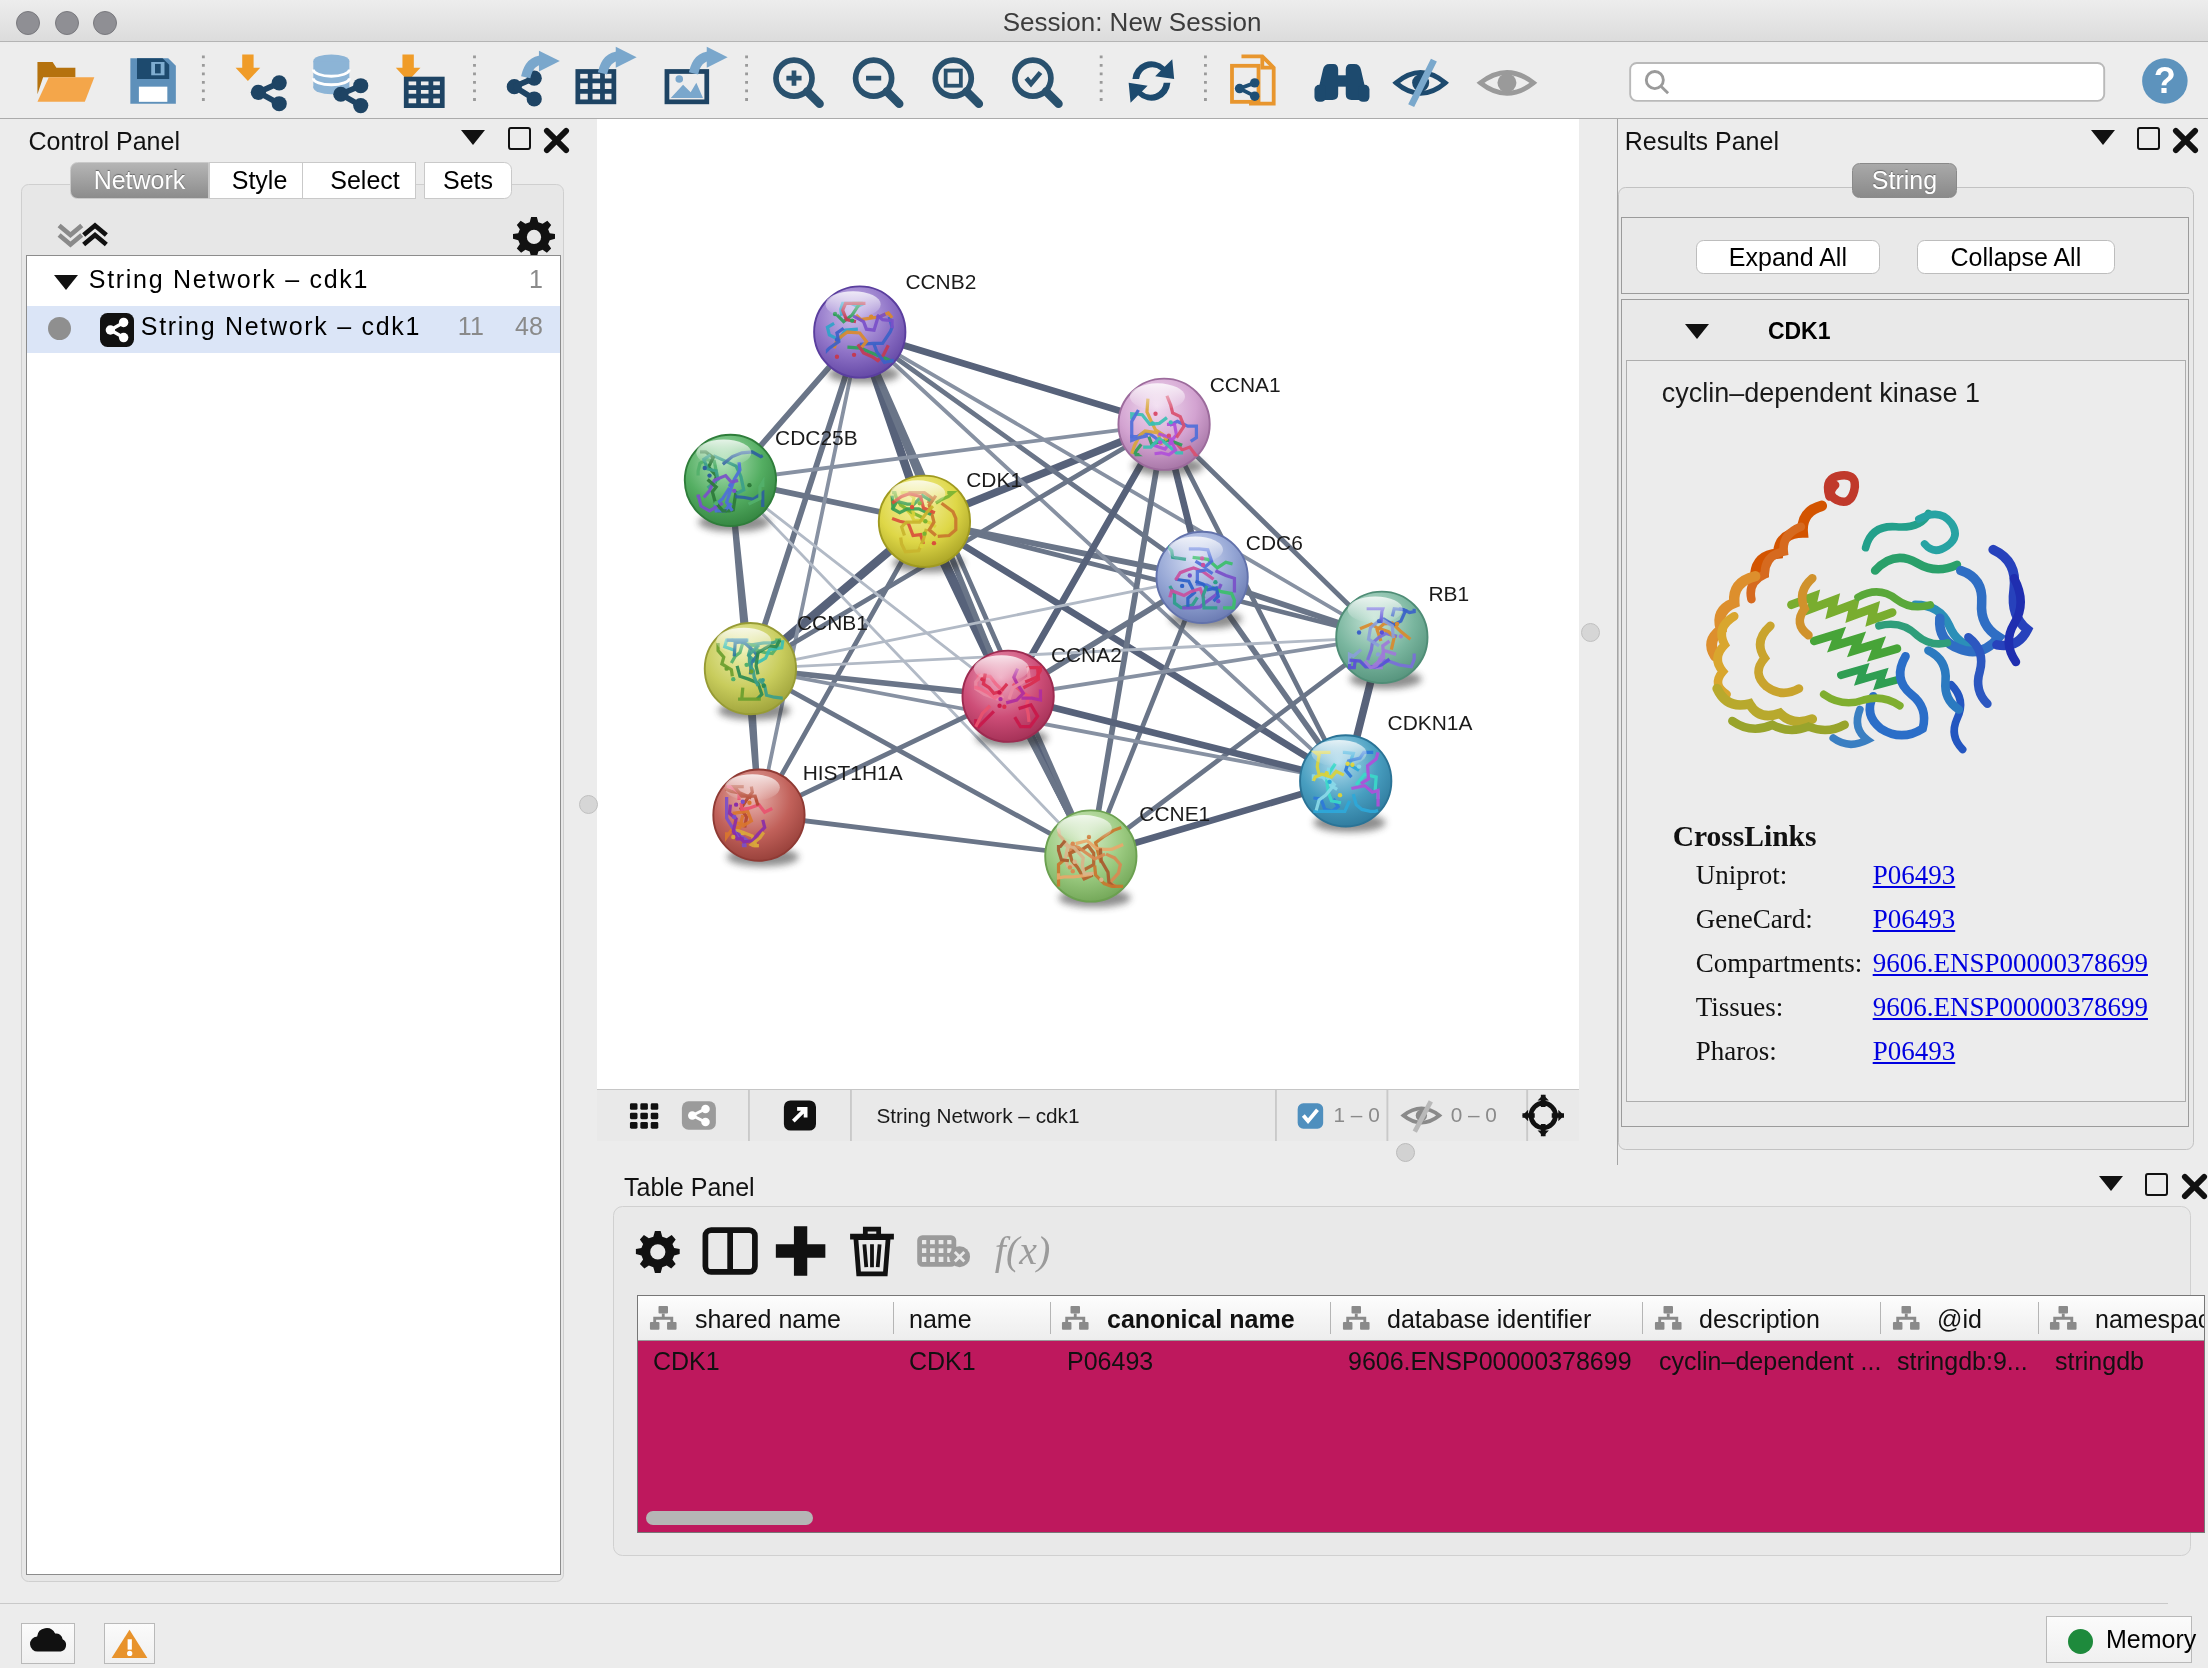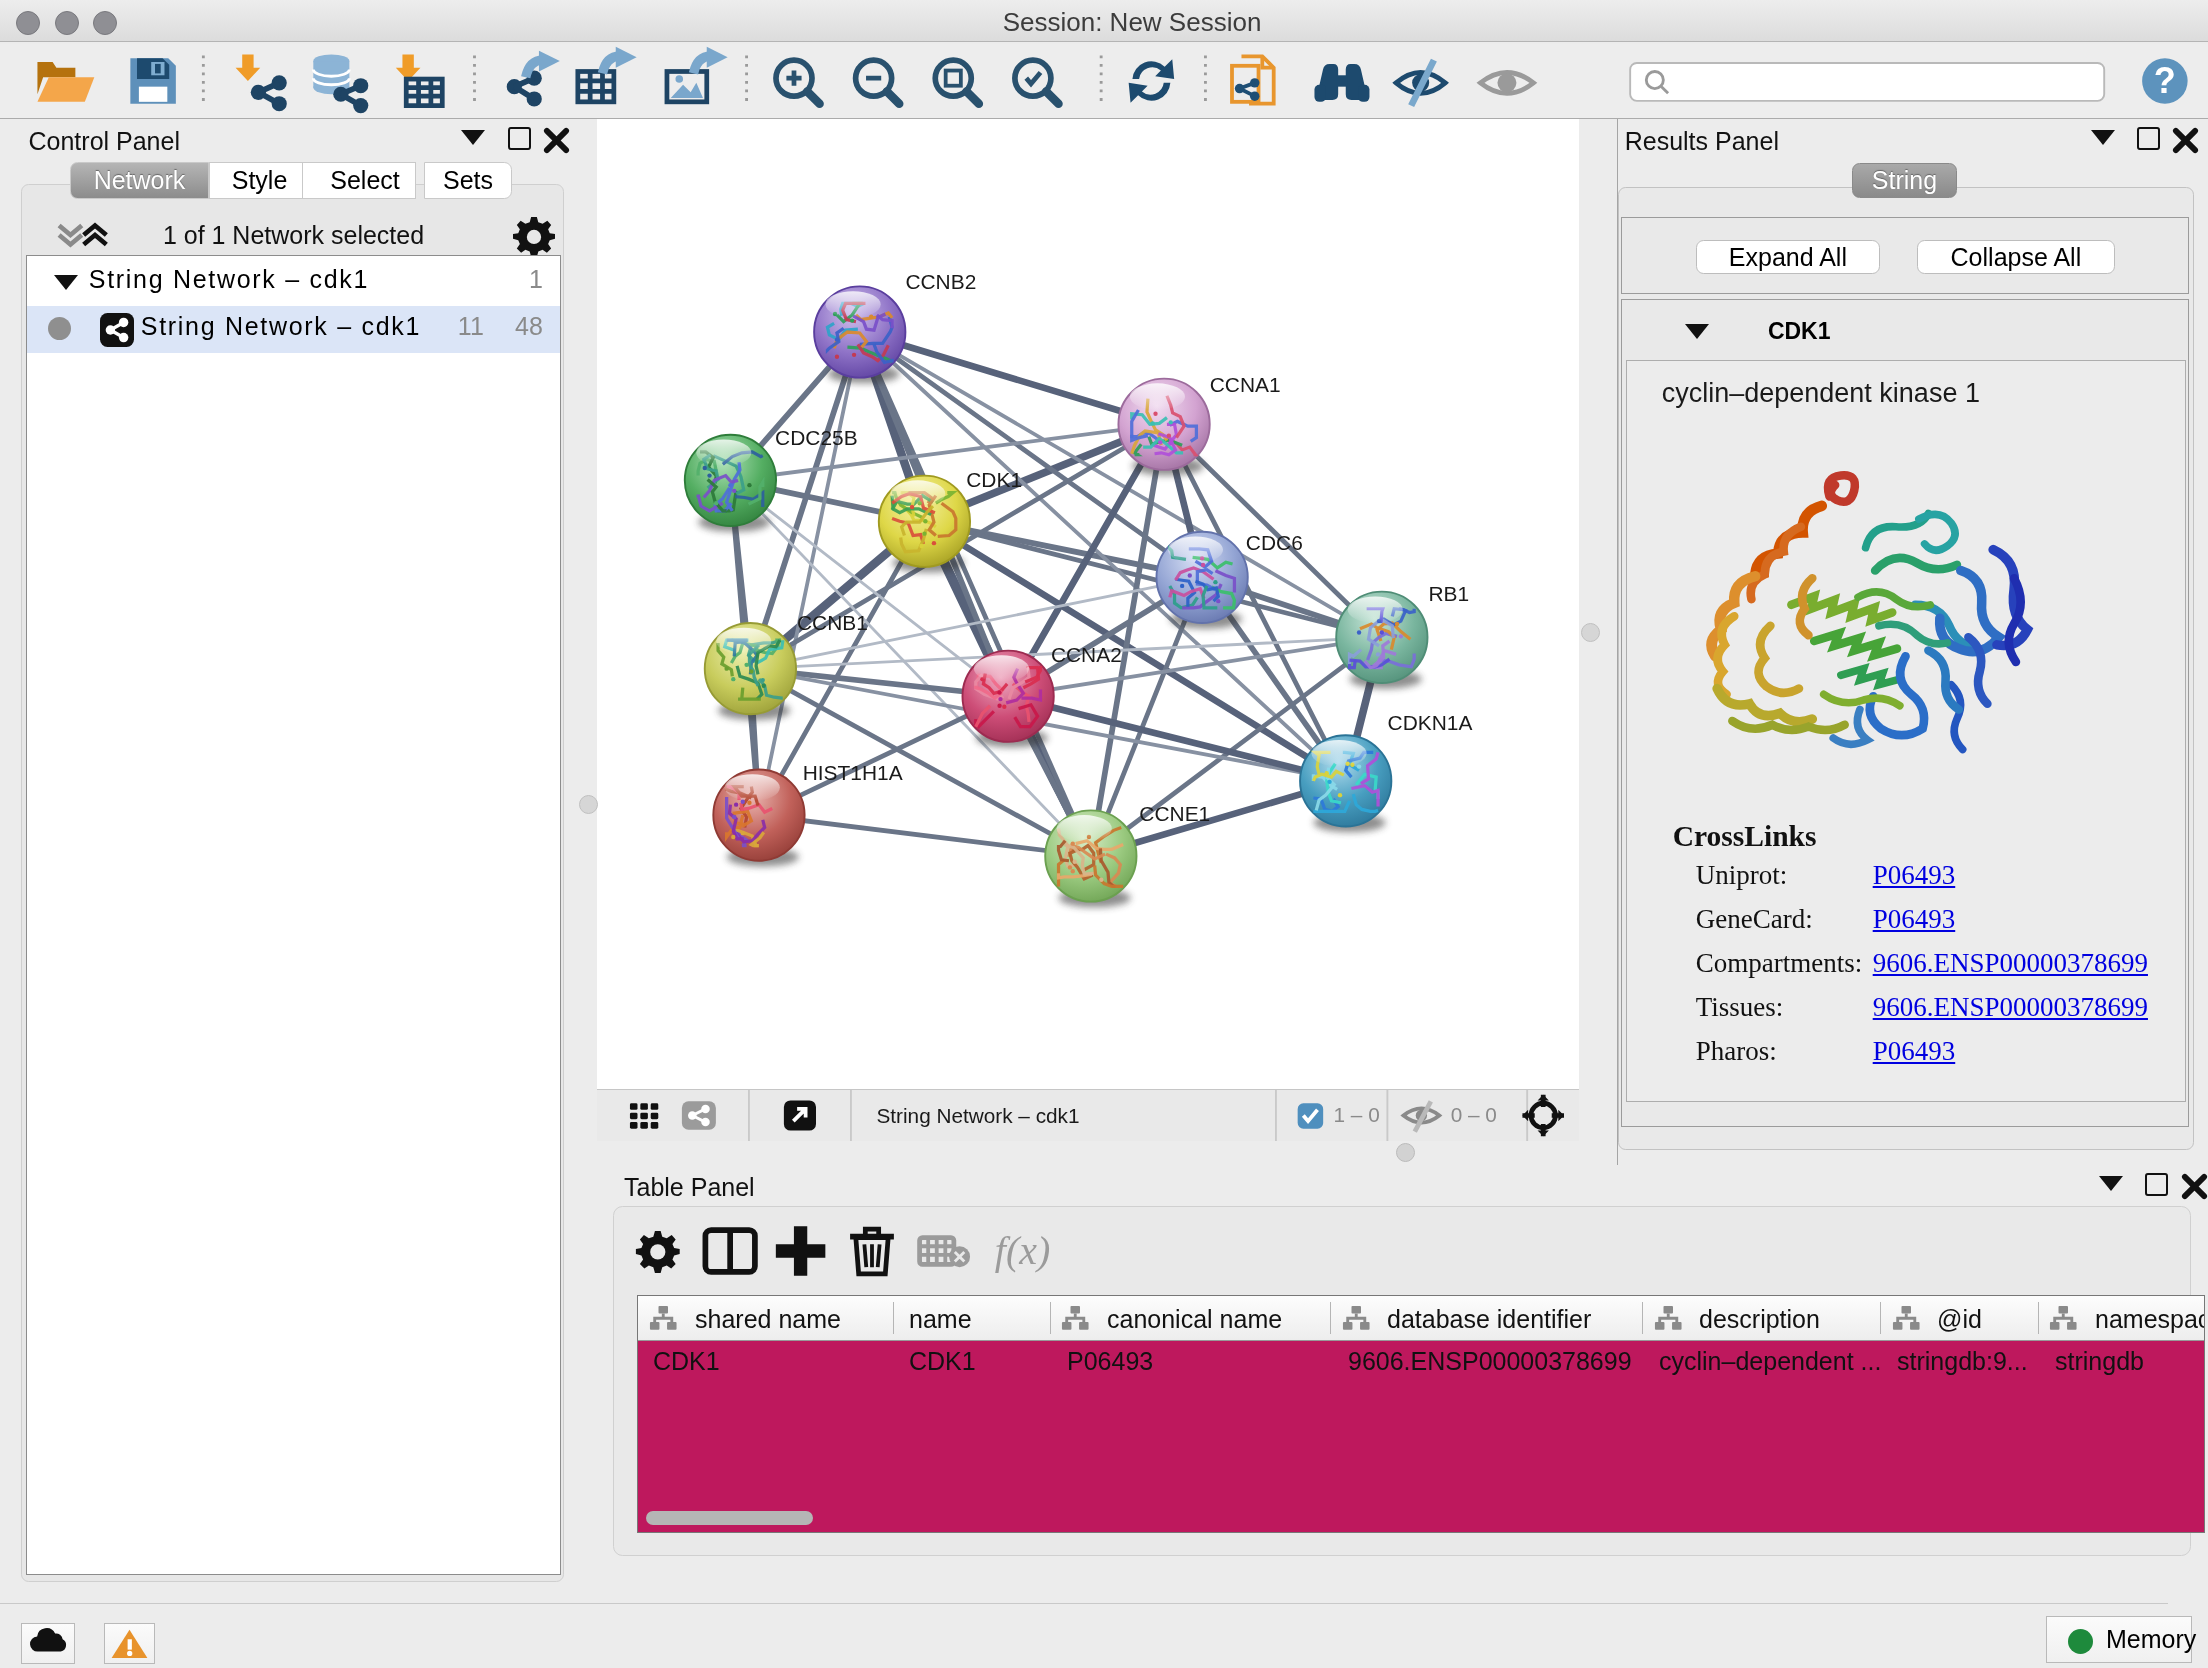--- a/index.html
+++ b/index.html
@@ -226,21 +226,20 @@
           <path d="M4,8 L16,18 L28,8 M4,18 L16,28 L28,18" stroke="#8a8a8a"></path>
           <path d="M30,18 L42,8 L54,18 M30,28 L42,18 L54,28" stroke="#111"></path>
         </g>
     </svg>
     <svg style="position:absolute;left:491px;top:29.5px;" width="42" height="42" viewBox="0 0 44 44">
       <g transform="translate(22,22)">
           <path fill="#111" d="M-3,-20 L3,-20 L4.5,-14.5 L9,-12.8 L14,-16 L18,-11.5 L14.8,-7 L16.5,-3 L22,-2 L22,3 L16.5,4.5 L14.8,8.5 L18,13 L13.5,17.5 L9,14.5 L4.5,16.2 L3,22 L-3,22 L-4.5,16.2 L-9,14.5 L-13.5,17.5 L-18,13 L-14.8,8.5 L-16.5,4.5 L-22,3 L-22,-2 L-16.5,-3 L-14.8,-7 L-18,-11.5 L-14,-16 L-9,-12.8 L-4.5,-14.5 Z"></path>
           <circle r="7.5" fill="#e7e7e7" cx="0" cy="1"></circle>
         </g>
     </svg>
-    <div style="position:absolute;left:0px;top:36px;width:543px;text-align:center;font-size:25px;color:#111;">1 of 1 Network selected</div>
     <div id="cp-list">
       <div style="position:absolute;left:0;top:4.8px;width:100%;height:46px;">
         <span style="position:absolute;left:27px;top:14.3px;border-left:12.4px solid transparent;border-right:12.4px solid transparent;border-top:15px solid #111;width:0;height:0;"></span>
         <span style="position:absolute;left:62px;top:3.8px;font-size:25px;letter-spacing:1.7px;">String Network – cdk1</span>
         <span style="position:absolute;right:17px;top:3.8px;font-size:25px;color:#8a8a8a;">1</span>
       </div>
       <div style="position:absolute;left:0;top:50px;width:100%;height:47px;background:#dbe5f7;">
         <span style="position:absolute;left:21px;top:11.4px;width:23px;height:23px;border-radius:50%;background:#8f8f8f;"></span>
         <svg style="position:absolute;left:73px;top:6.7px;" width="34" height="34" viewBox="0 0 36 36">
           <rect x="0" y="0" width="36" height="36" rx="8" fill="#111"></rect>
@@ -800,21 +799,21 @@
         <span style="position:absolute;left:57px;top:8.6px;">shared name</span>
         <span style="position:absolute;left:271px;top:8.6px;">name</span>
         <svg class="hic" style="left:423px;" width="28.5" height="28.5" viewBox="0 0 30 30">
             <g fill="#8a8a8a">
               <rect x="10" y="2" width="10" height="8" rx="1"></rect>
               <rect x="1" y="19" width="10" height="8" rx="1"></rect>
               <rect x="19" y="19" width="10" height="8" rx="1"></rect>
               <path d="M15,10 L15,15 M6,19 L6,15 L24,15 L24,19" stroke="#8a8a8a" stroke-width="3" fill="none"></path>
             </g>
           </svg>
-        <span style="position:absolute;left:469px;top:8.6px;">canonical name</span>
+        <span style="position:absolute;left:469px;top:8.6px;font-weight:bold;">canonical name</span>
         <svg class="hic" style="left:704px;" width="28.5" height="28.5" viewBox="0 0 30 30">
             <g fill="#8a8a8a">
               <rect x="10" y="2" width="10" height="8" rx="1"></rect>
               <rect x="1" y="19" width="10" height="8" rx="1"></rect>
               <rect x="19" y="19" width="10" height="8" rx="1"></rect>
               <path d="M15,10 L15,15 M6,19 L6,15 L24,15 L24,19" stroke="#8a8a8a" stroke-width="3" fill="none"></path>
             </g>
           </svg>
         <span style="position:absolute;left:749px;top:8.6px;">database identifier</span>
         <svg class="hic" style="left:1016px;" width="28.5" height="28.5" viewBox="0 0 30 30">

